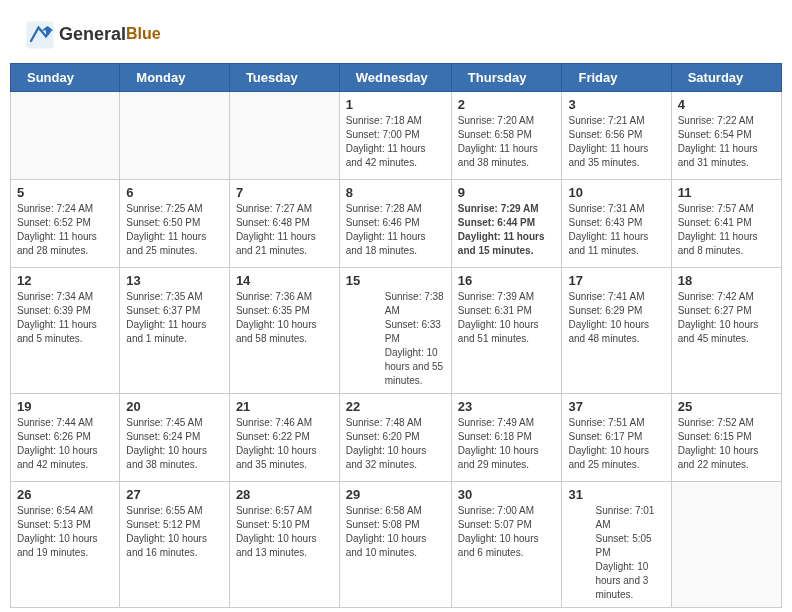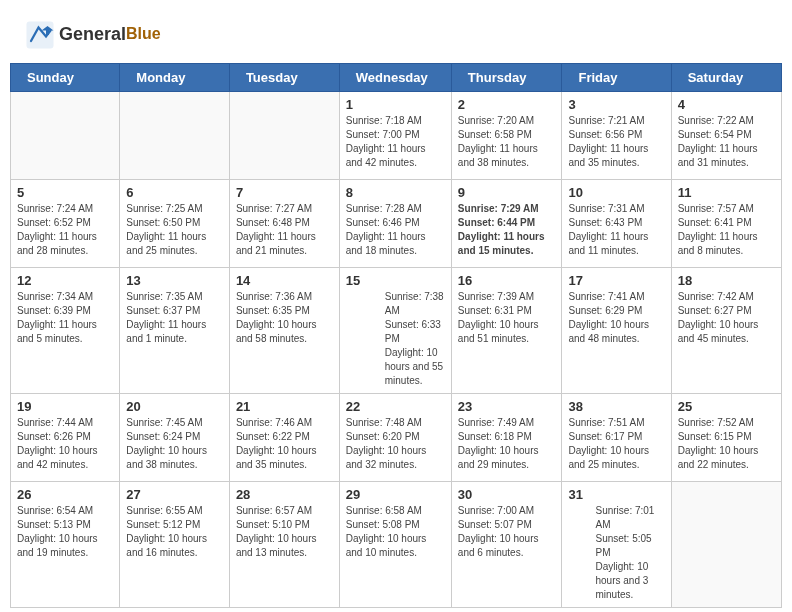--- a/index.html
+++ b/index.html
@@ -266,21 +266,21 @@
 Sunset: 6:20 PM
 Daylight: 10 hours and 32 minutes.</div>
         </td>
         <td>
           <div class="day-number">23</div>
           <div class="day-info" style="white-space: pre-line;">Sunrise: 7:49 AM
 Sunset: 6:18 PM
 Daylight: 10 hours and 29 minutes.</div>
         </td>
         <td>
-          <div class="day-number">38</div>
+          <div class="day-number">37</div>
           <div class="day-info" style="white-space: pre-line;">Sunrise: 7:51 AM
 Sunset: 6:17 PM
 Daylight: 10 hours and 25 minutes.</div>
         </td>
         <td>
           <div class="day-number">25</div>
           <div class="day-info" style="white-space: pre-line;">Sunrise: 7:52 AM
 Sunset: 6:15 PM
 Daylight: 10 hours and 22 minutes.</div>
         </td>

